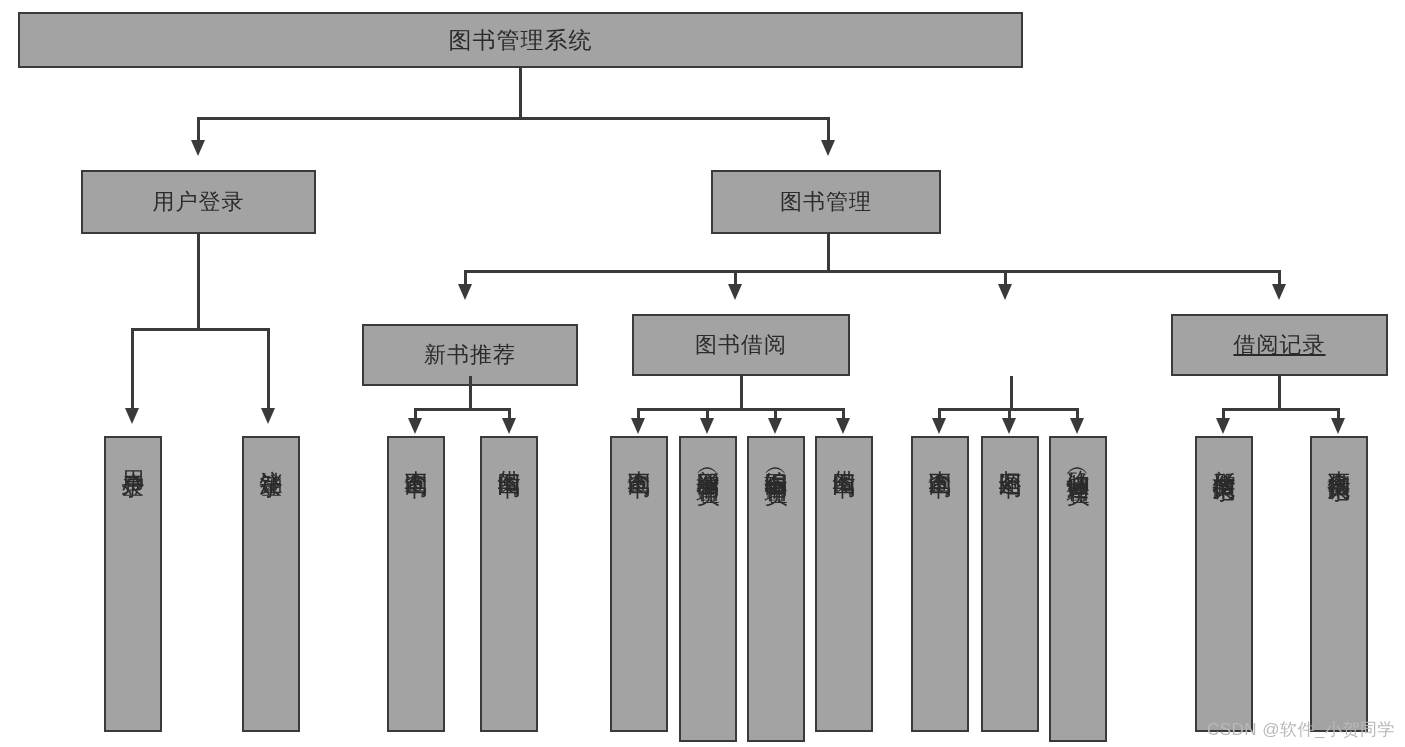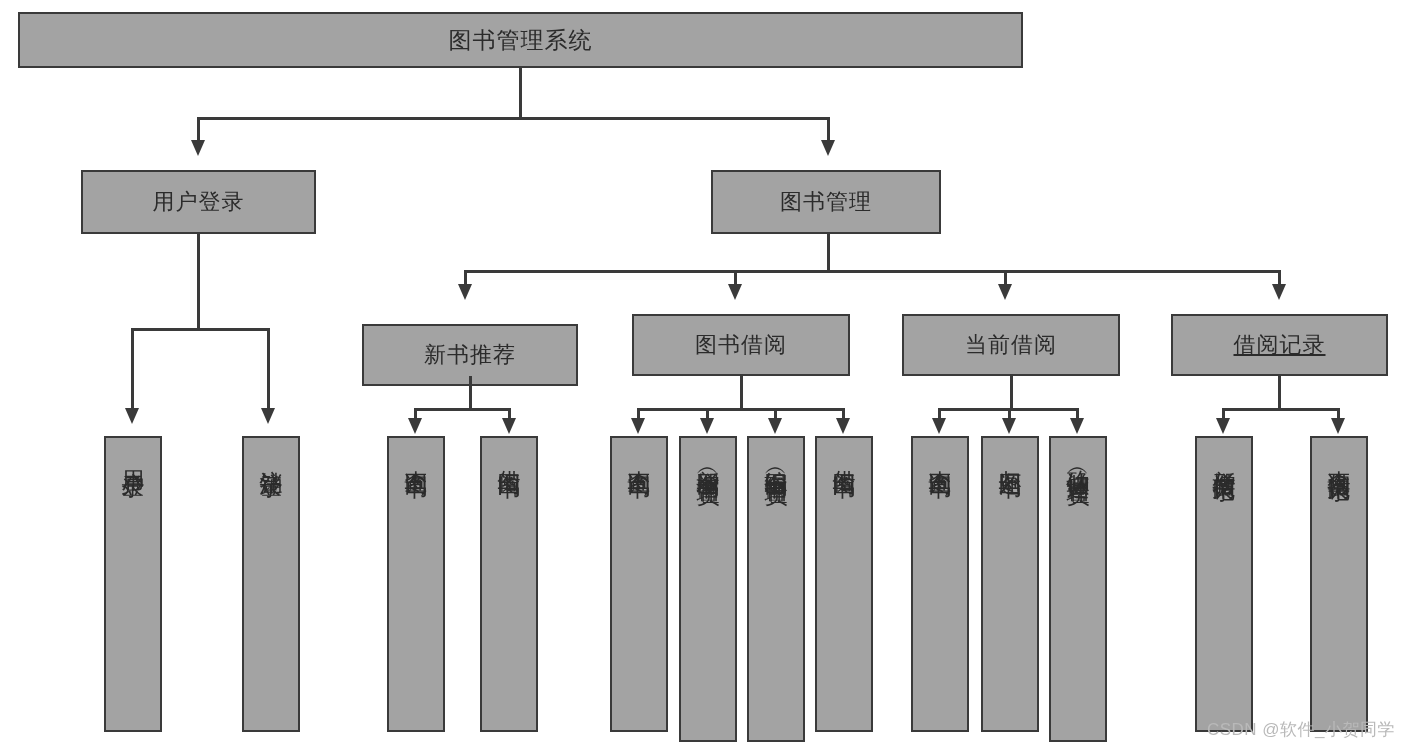--- a/index.html
+++ b/index.html
@@ -114,23 +114,20 @@
   <div class="arrow" style="left:728px; top:284px;"></div>
   <div class="arrow" style="left:998px; top:284px;"></div>
   <div class="arrow" style="left:1272px; top:284px;"></div>
 
   <div class="node horiz" style="left:362px; top:314px; width:216px; height:62px;margin-top:10px;">
     <span>新书推荐</span>
   </div>
   <div class="node horiz" style="left:632px; top:314px; width:218px; height:62px;">
     <span>图书借阅</span>
   </div>
-  <div class="node horiz" style="left:902px; top:314px; width:218px; height:62px;">
-    <span>当前借阅</span>
-  </div>
   <div class="node horiz" style="left:1171px; top:314px; width:217px; height:62px;text-decoration:underline;">
     <span>借阅记录</span>
   </div>
 
   <div class="conn v" style="left:469px; top:376px; width:2.5px; height:34px;"></div>
   <div class="conn h" style="left:414px; top:408px; width:97px; height:2.5px;"></div>
   <div class="conn v" style="left:414px; top:408px; width:2.5px; height:12px;"></div>
   <div class="conn v" style="left:508px; top:408px; width:2.5px; height:12px;"></div>
   <div class="arrow" style="left:408px; top:418px;"></div>
   <div class="arrow" style="left:502px; top:418px;"></div>

